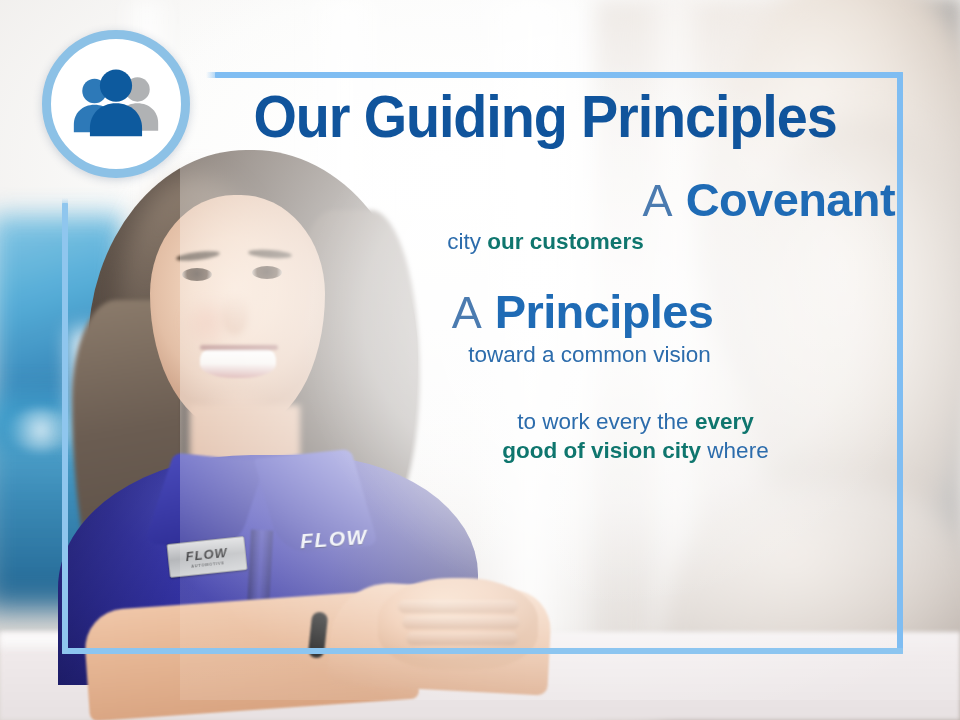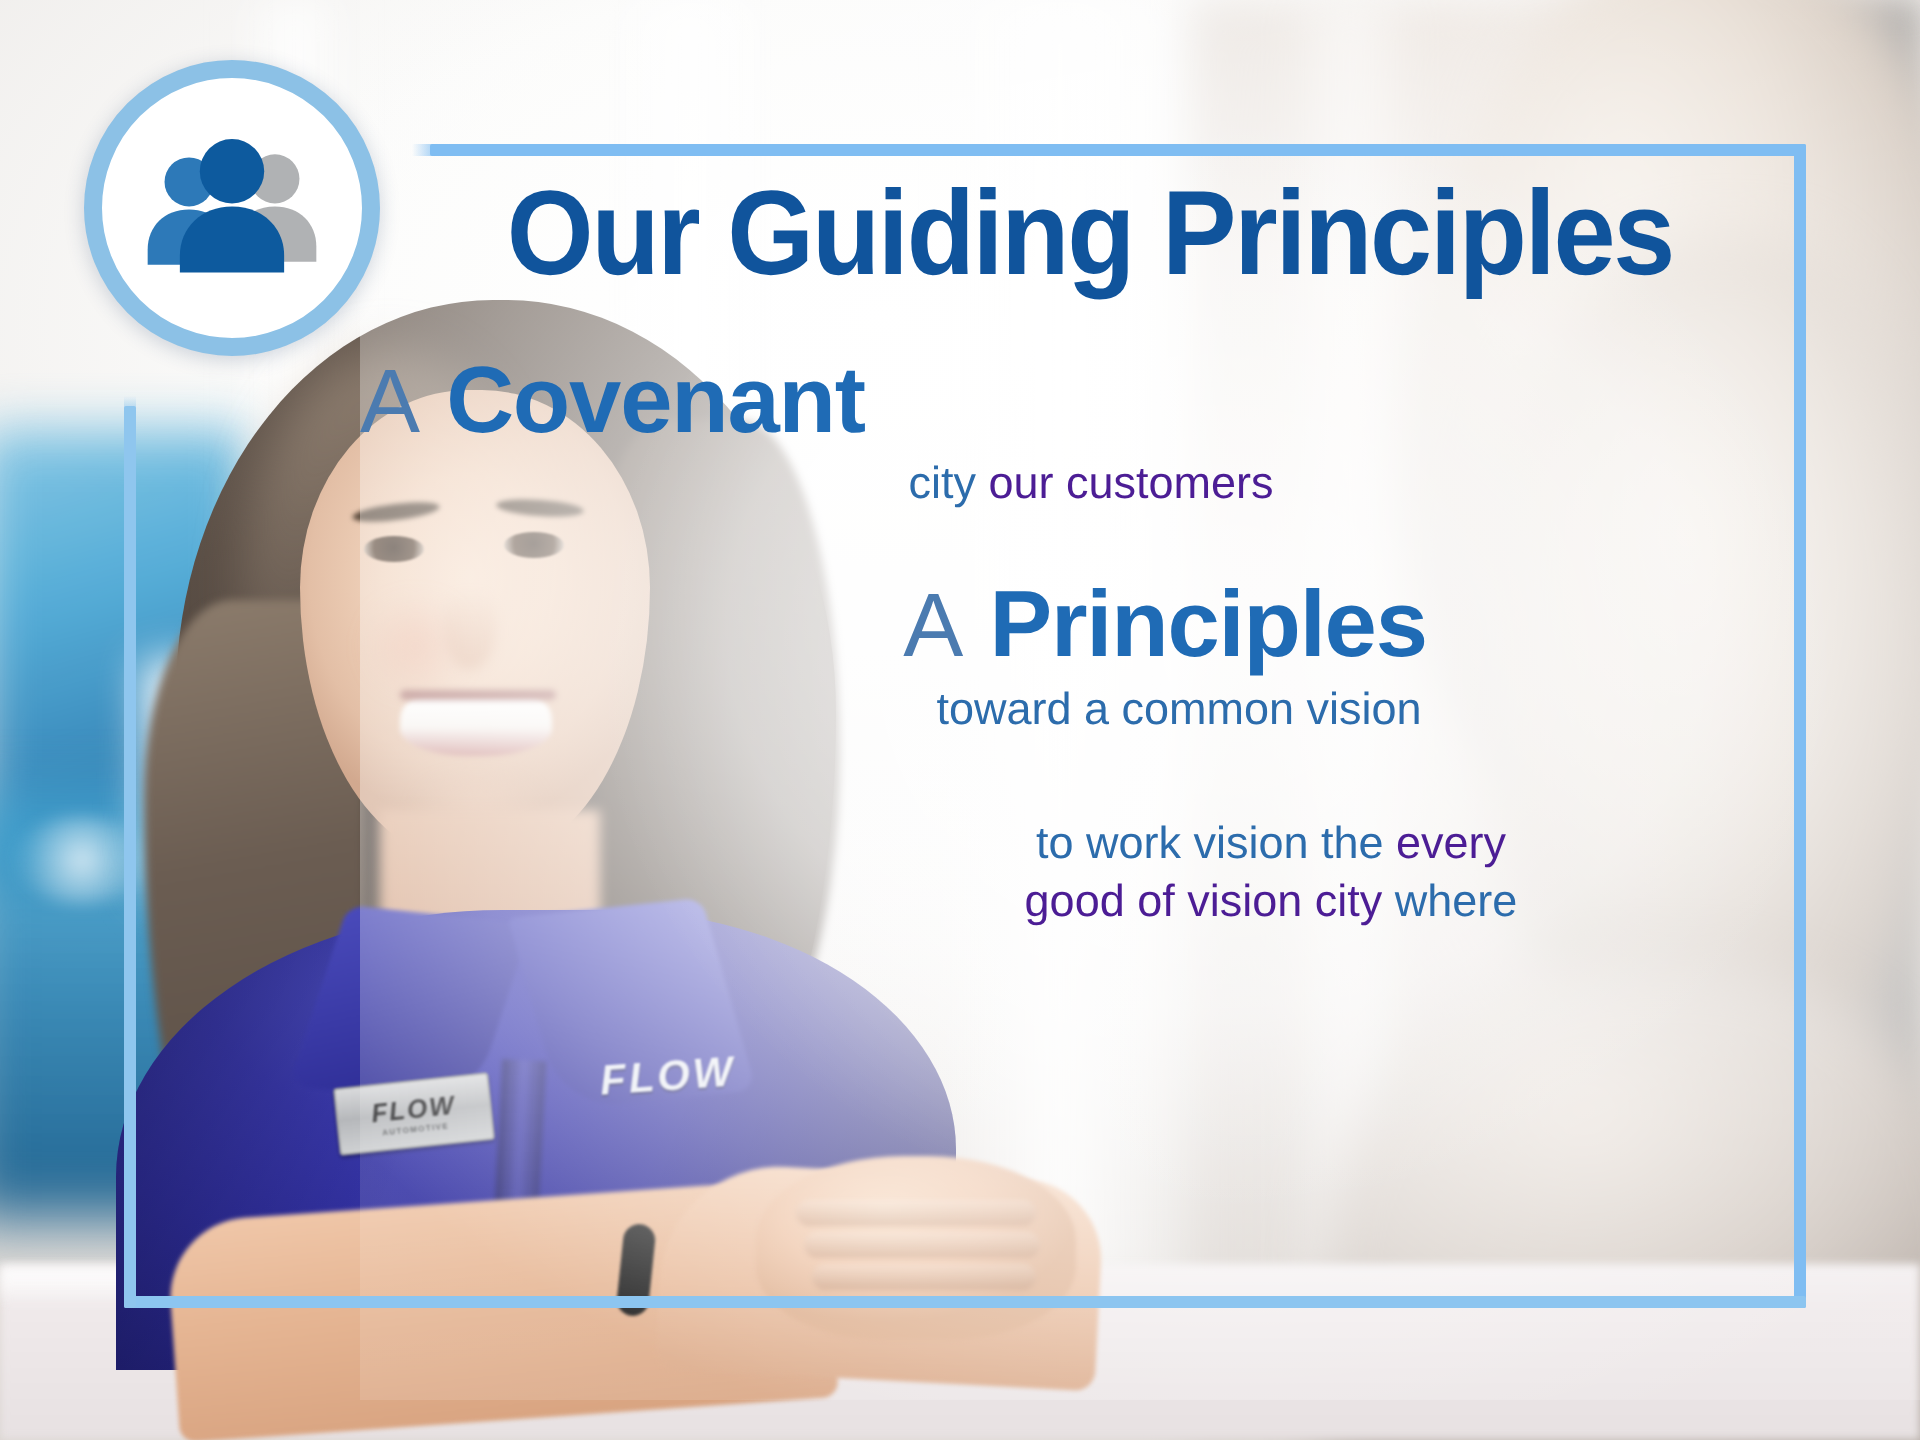--- a/index.html
+++ b/index.html
@@ -369,24 +369,24 @@
     white-space:nowrap;
   }
   .p-title .art{ font-weight:400; color:#4b7bb0; font-size:45px; }
   .p-title .word{ font-weight:700; color:#1F6BB5; letter-spacing:-.6px; }
 
   .p-sub{
     font-family:"Liberation Sans", sans-serif;
     font-size:22.5px; line-height:1.28;
     color:#2C6CAC; font-weight:400;
   }
-  .p-sub b{ font-weight:400; color:#4c1d95; }
-
-  
-  .pr-covenant .p-title{ text-align:left; padding-left:0; }
+  .p-sub b{ font-weight:700; color:#0f766e; }
+
+  
+  .pr-covenant .p-title{ text-align:right; padding-left:18px; }
   .pr-covenant .p-sub{ text-align:center; padding-left:16px; margin-top:2px; }
 
   .pr-community{ margin-top:30px; }
   .pr-community .p-title{ text-align:center; padding-left:90px; }
   .pr-community .p-sub{ text-align:center; padding-left:104px; margin-top:4px; }
 
   .pr-commitment{ margin-top:38px; }
   .pr-commitment .p-title{ text-align:center; padding-left:152px; }
   .pr-commitment .p-sub{ text-align:center; padding-left:196px; margin-top:4px; }
 </style>
@@ -497,19 +497,19 @@
         <span class="art">A</span>
         <span class="word">Principles</span>
       </div>
       <div class="p-sub">
           <div><span>toward a common vision</span></div>
         </div>
     </div>
 
     <div class="principle pr-commitment">
       <div class="p-sub">
-          <div><span>to work vision the </span><b>every</b></div>
+          <div><span>to work every the </span><b>every</b></div>
           <div><b>good of vision city</b><span> where</span></div>
         </div>
     </div>
   </div>
 
 </div>
 
 </body></html>

